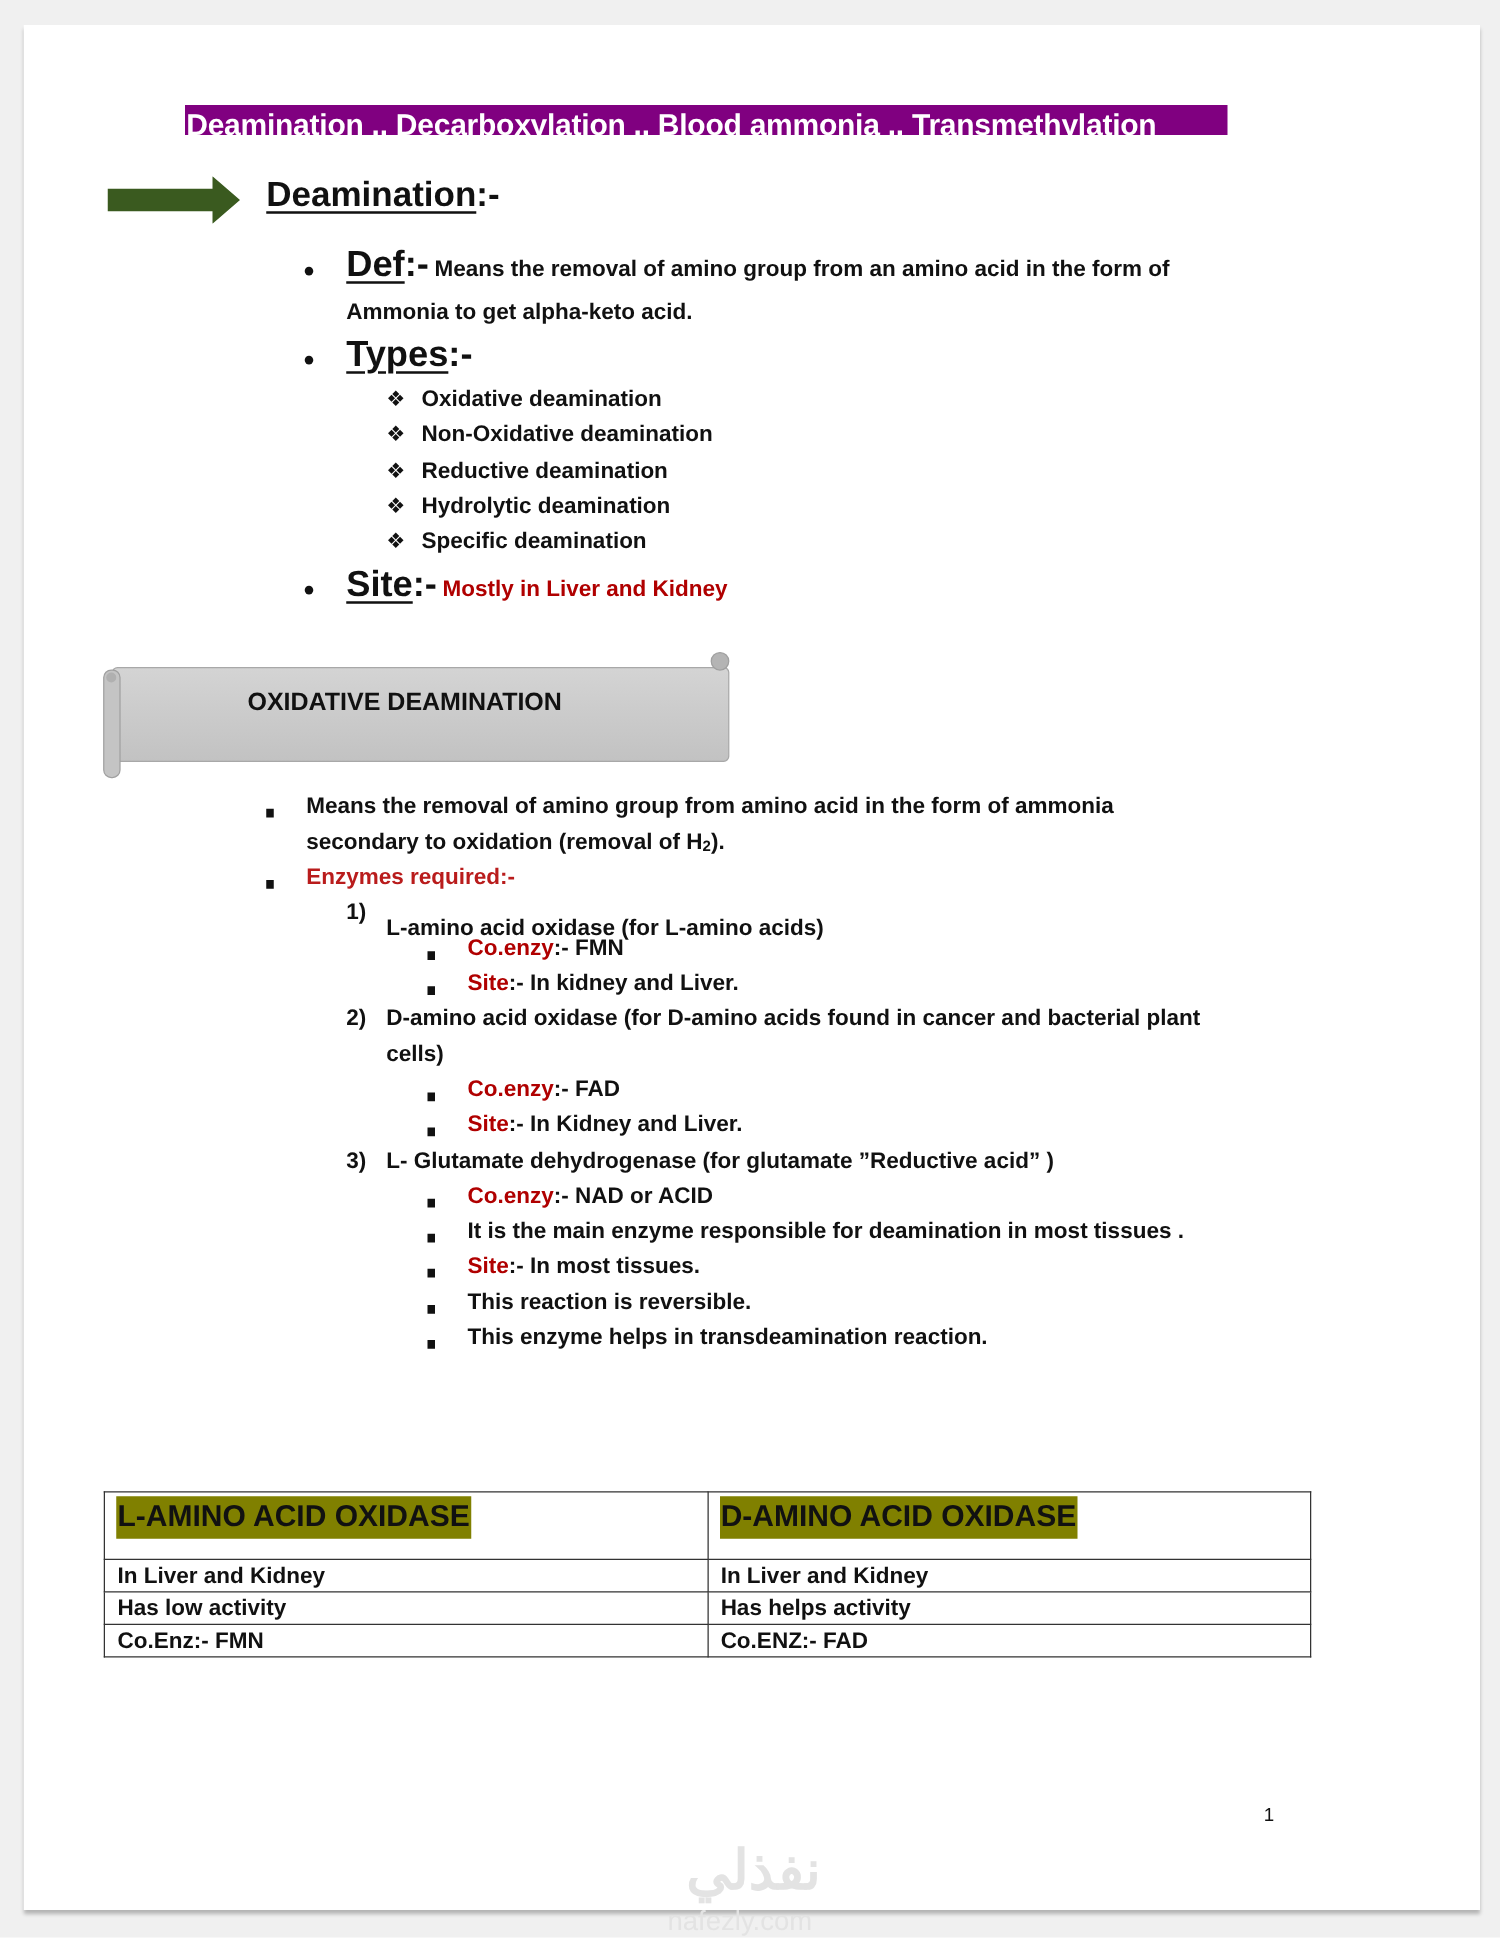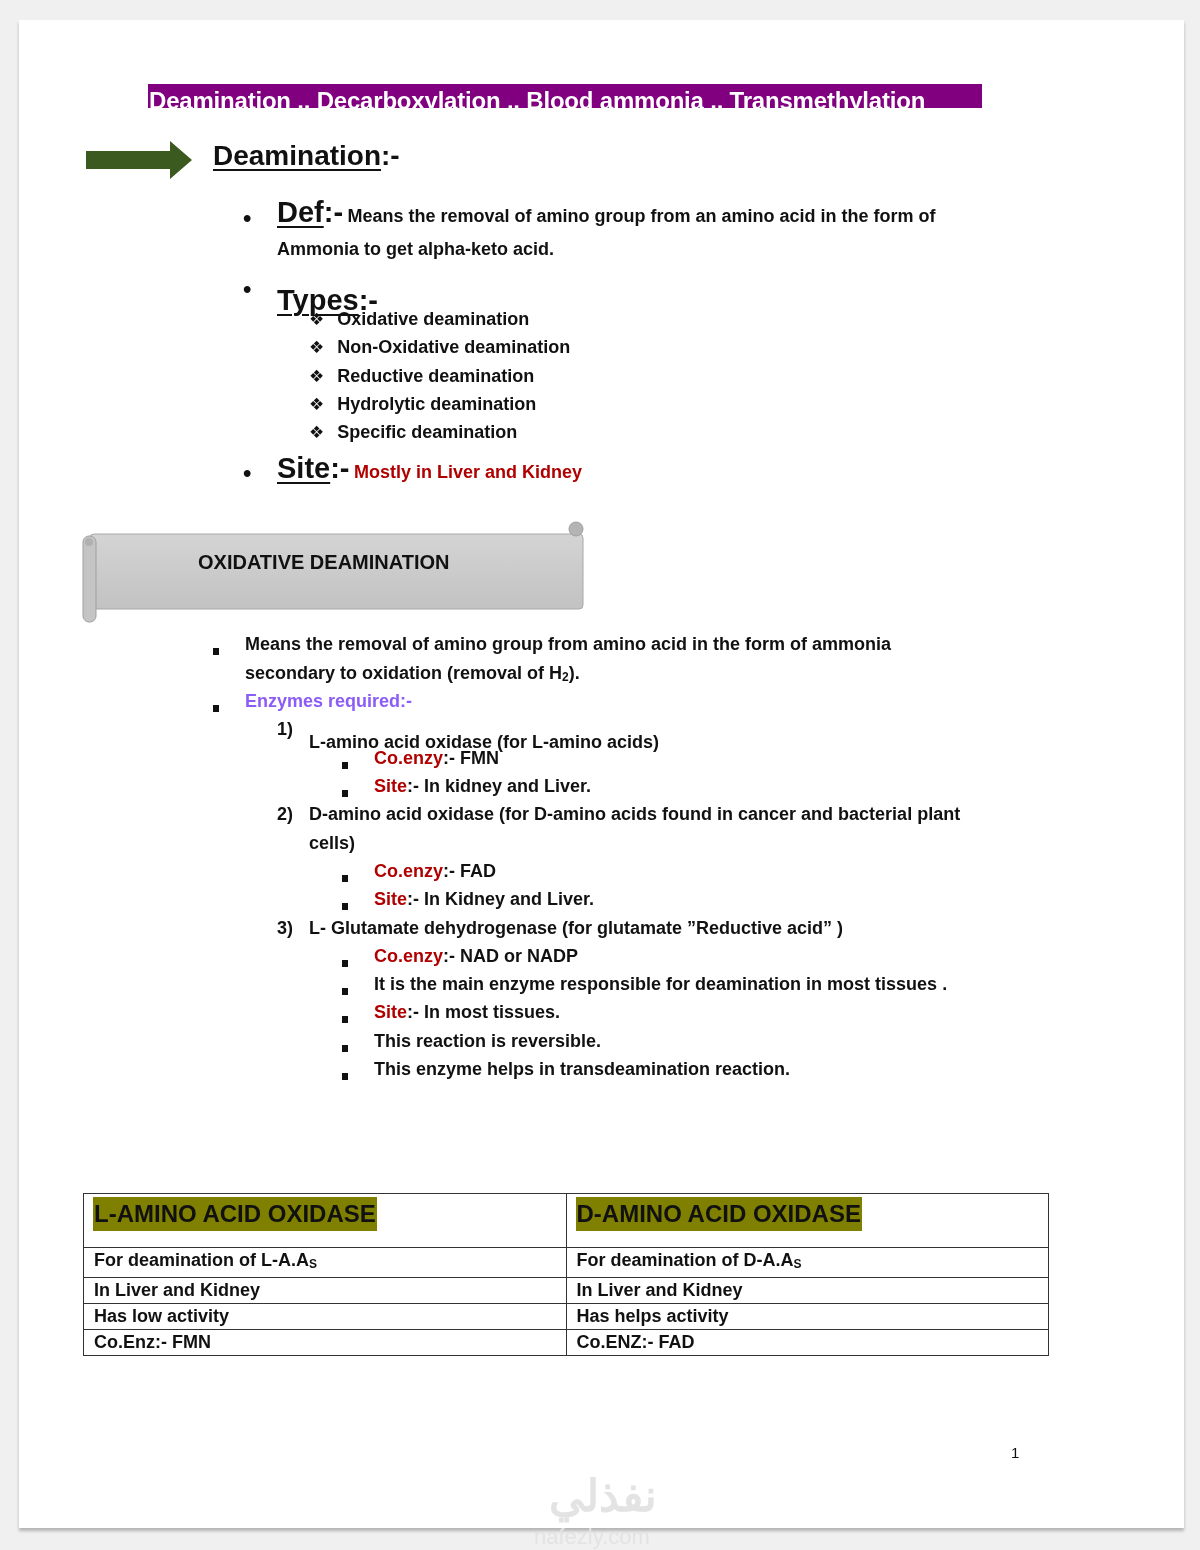--- a/index.html
+++ b/index.html
@@ -12,21 +12,21 @@
            font-size:24px; font-weight:bold; line-height:34px; text-decoration:underline;
            text-decoration-thickness:2px; text-underline-offset:3px; letter-spacing:-0.2px; box-sizing:border-box; padding-left:1px;}
   .arrow { left:86px; top:141px; }
   .sec-head { left:213px; top:140px; font-size:28px; font-weight:bold; }
   .sec-head .u { text-decoration:underline; text-decoration-thickness:2px; text-underline-offset:4px; }
   .bul { font-size:24px; font-weight:bold; }
   .big { font-size:29px; font-weight:bold; }
   .big .u { text-decoration:underline; text-decoration-thickness:2px; text-underline-offset:4px; }
   .t18 { font-size:18px; font-weight:bold; }
   .red { color:#b00000; }
-  .brown { color:#8b5cf6; }
+  .brown { color:#b91c1c; }
   .diam { font-size:17px; }
   .sq { display:inline-block; width:6px; height:7px; background:#111; }
   .banner-text { font-size:20px; font-weight:bold; }
   table.cmp { position:absolute; left:83px; top:1193px; width:966px; border-collapse:collapse; }
   table.cmp td { border:1.5px solid #333; padding:0 0 0 10px; font-size:18px; font-weight:bold; height:25px; line-height:25px; vertical-align:middle; width:50%; }
   table.cmp td.h { height:50px; vertical-align:top; padding-top:3px; padding-left:9px; }
   .hl { background:#808000; color:#111; font-size:24px; font-weight:bold; padding:0 1px; display:inline-block; line-height:34px; }
   .sub { font-size:12px; vertical-align:-2px; }
   .pnum { left:1011px; top:1444px; font-size:15px; }
   .wm1 { left:525px; top:1470px; font-size:44px; color:#e3e3e3; font-weight:bold;margin-left:24px; }
@@ -48,21 +48,21 @@
 </div>
 
 <div class="abs bul" style="left:243px;top:204px;">•</div>
 <div class="abs" style="left:277px;top:196px;">
   <span class="big"><span class="u">Def</span><span>:-</span></span>
   <span class="t18">Means the removal of amino group from an amino acid in the form of</span>
 </div>
 <div class="abs t18" style="left:277px;top:239px;">Ammonia to get alpha-keto acid.</div>
 
 <div class="abs bul" style="left:243px;top:275px;">•</div>
-<div class="abs big" style="left:277px;top:268px;margin-top:16px;">
+<div class="abs big" style="left:277px;top:268px;">
   <span class="u">Types</span><span>:-</span>
 </div>
 <div id="types-list">
   <div class="abs" style="left:309px;top:309px;"><span class="diam">❖</span><span class="t18" style="margin-left:13px;">Oxidative deamination</span></div>
   <div class="abs" style="left:309px;top:337px;"><span class="diam">❖</span><span class="t18" style="margin-left:13px;">Non-Oxidative deamination</span></div>
   <div class="abs" style="left:309px;top:366px;"><span class="diam">❖</span><span class="t18" style="margin-left:13px;">Reductive deamination</span></div>
   <div class="abs" style="left:309px;top:394px;"><span class="diam">❖</span><span class="t18" style="margin-left:13px;">Hydrolytic deamination</span></div>
   <div class="abs" style="left:309px;top:422px;"><span class="diam">❖</span><span class="t18" style="margin-left:13px;">Specific deamination</span></div>
 </div>
 
@@ -104,39 +104,35 @@
 <div class="abs t18" style="left:309px;top:804px;">D-amino acid oxidase (for D-amino acids found in cancer and bacterial plant</div>
 <div class="abs t18" style="left:309px;top:833px;">cells)</div>
 <div class="abs" style="left:342px;top:868px;"><span class="sq"></span></div>
 <div class="abs t18" style="left:374px;top:861px;"><span class="red">Co.enzy</span><span>:- FAD</span></div>
 <div class="abs" style="left:342px;top:896px;"><span class="sq"></span></div>
 <div class="abs t18" style="left:374px;top:889px;"><span class="red">Site</span><span>:- In Kidney and Liver.</span></div>
 
 <div class="abs t18" style="left:277px;top:918px;">3)</div>
 <div class="abs t18" style="left:309px;top:918px;">L- Glutamate dehydrogenase (for glutamate ”Reductive acid” )</div>
 <div class="abs" style="left:342px;top:953px;"><span class="sq"></span></div>
-<div class="abs t18" style="left:374px;top:946px;"><span class="red">Co.enzy</span><span>:- NAD or NADP</span></div>
+<div class="abs t18" style="left:374px;top:946px;"><span class="red">Co.enzy</span><span>:- NAD or ACID</span></div>
 <div class="abs" style="left:342px;top:981px;"><span class="sq"></span></div>
 <div class="abs t18" style="left:374px;top:974px;">It is the main enzyme responsible for deamination in most tissues .</div>
 <div class="abs" style="left:342px;top:1009px;"><span class="sq"></span></div>
 <div class="abs t18" style="left:374px;top:1002px;"><span class="red">Site</span><span>:- In most tissues.</span></div>
 <div class="abs" style="left:342px;top:1038px;"><span class="sq"></span></div>
 <div class="abs t18" style="left:374px;top:1031px;">This reaction is reversible.</div>
 <div class="abs" style="left:342px;top:1066px;"><span class="sq"></span></div>
 <div class="abs t18" style="left:374px;top:1059px;">This enzyme helps in transdeamination reaction.</div>
 
 <table class="cmp">
   <tbody>
       <tr>
     <td class="h"><span class="hl">L-AMINO ACID OXIDASE</span></td>
     <td class="h"><span class="hl">D-AMINO ACID OXIDASE</span></td>
-  </tr>
-  <tr>
-    <td><span>For deamination of L-A.A</span><span class="sub">S</span></td>
-    <td><span>For deamination of D-A.A</span><span class="sub">S</span></td>
   </tr>
   <tr>
     <td>In Liver and Kidney</td>
     <td>In Liver and Kidney</td>
   </tr>
   <tr>
     <td>Has low activity</td>
     <td>Has helps activity</td>
   </tr>
   <tr>

